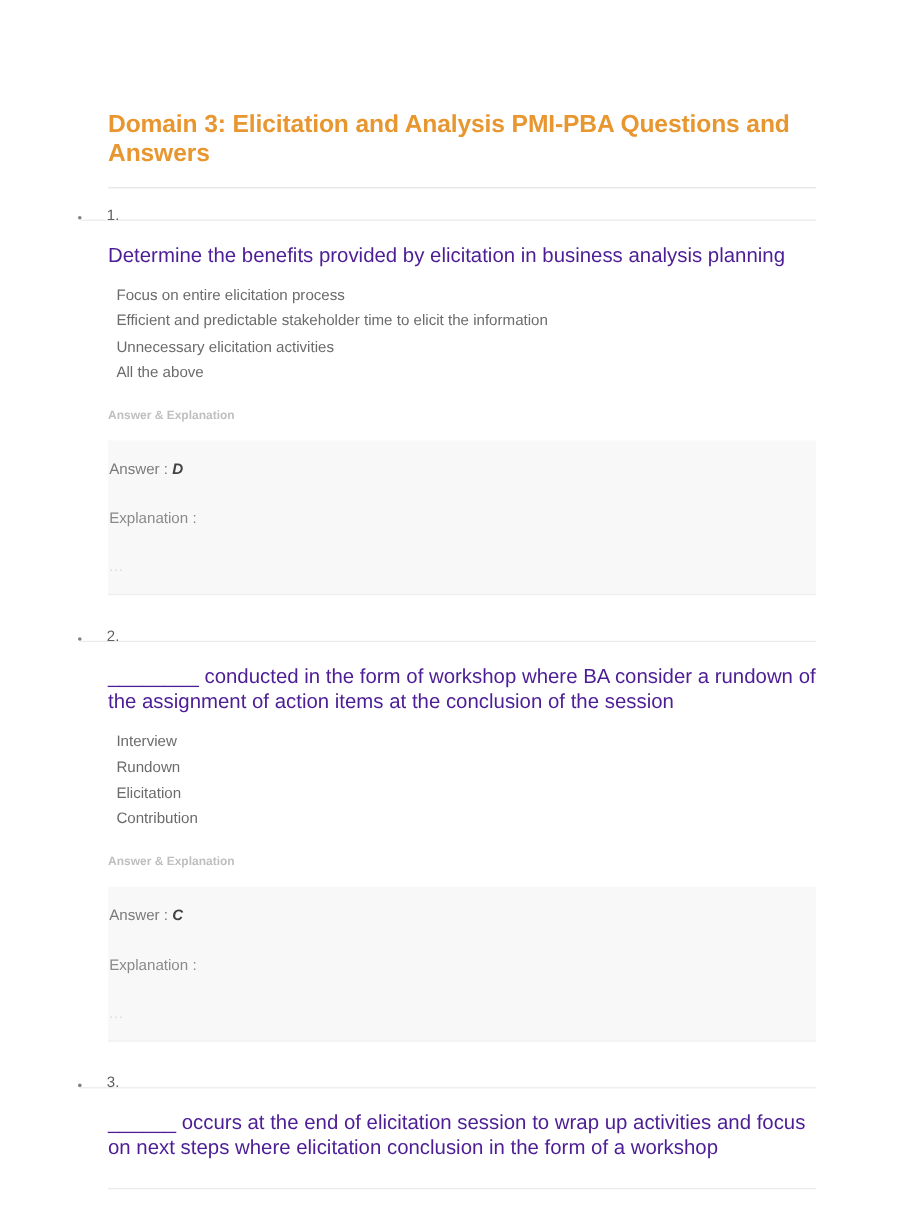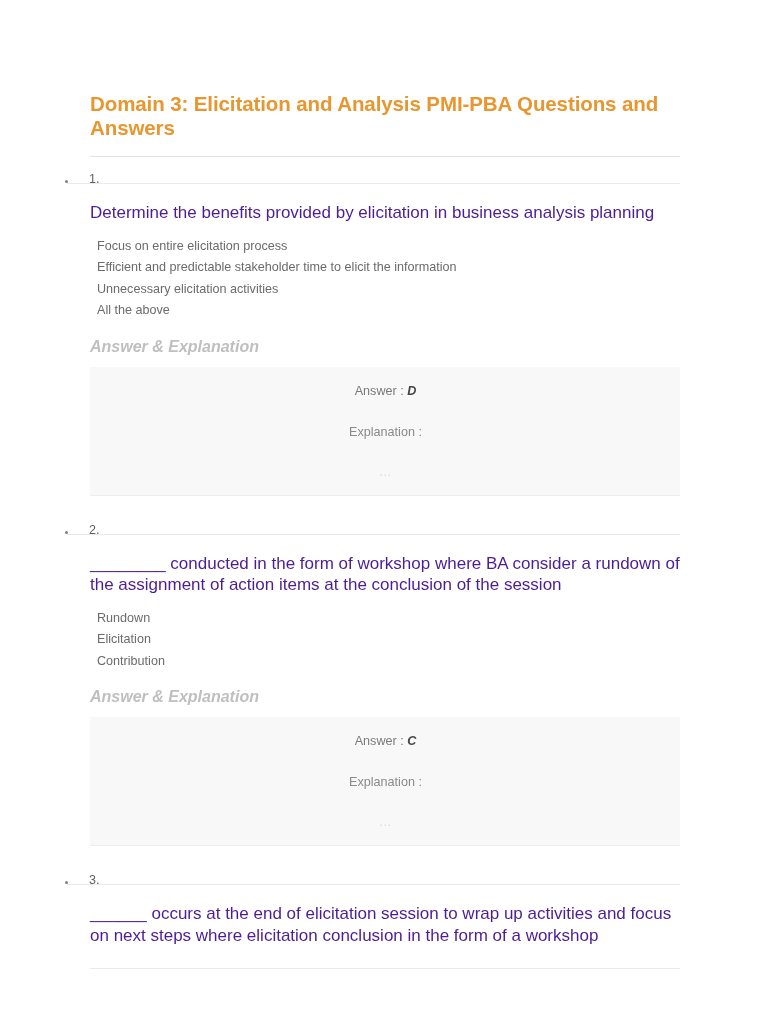--- a/index.html
+++ b/index.html
@@ -110,34 +110,32 @@
   .option {
     padding: 0 0 0 97px;
     font-size: 12.6px;
     line-height: 21.5px;
     color: #6b6b6b;
   }
 
   .ae-label {
     margin: 0;
     padding: 16px 4px 0 90px;
-    font-size: 16px;
-    font-style: italic;
+    font-size: 10px;
     font-weight: bold;
     color: #bfbfbf;
     line-height: 18px;
   }
 
   .answer-panel {
     margin: 11px 0 0 90px;
     width: 590px;
     background: #f8f8f8;
     box-sizing: border-box;
     padding: 14px 0 16px 0;
-    text-align: center;
   }
 
   .answer-line {
     padding: 0 0 0 1px;
     font-size: 12.6px;
     line-height: 21px;
     color: #7a7a7a;
   }
 
   .answer-letter {
@@ -214,20 +212,21 @@
     <div class="question-block">
       <div class="q-number-row">
         <span class="q-bullet"></span>
         <span class="q-number">2.</span>
       </div>
       <div class="rule-wide"></div>
 
       <p class="q-text">________ conducted in the form of workshop where BA consider a rundown of the assignment of action items at the conclusion of the session</p>
 
       <ul class="options">
+        <li class="option">Interview</li>
         <li class="option">Rundown</li>
         <li class="option">Elicitation</li>
         <li class="option">Contribution</li>
       </ul>
 
       <p class="ae-label">Answer &amp; Explanation</p>
 
       <div class="answer-panel">
         <div class="answer-line">
           <span>Answer : </span><span class="answer-letter">C</span>

